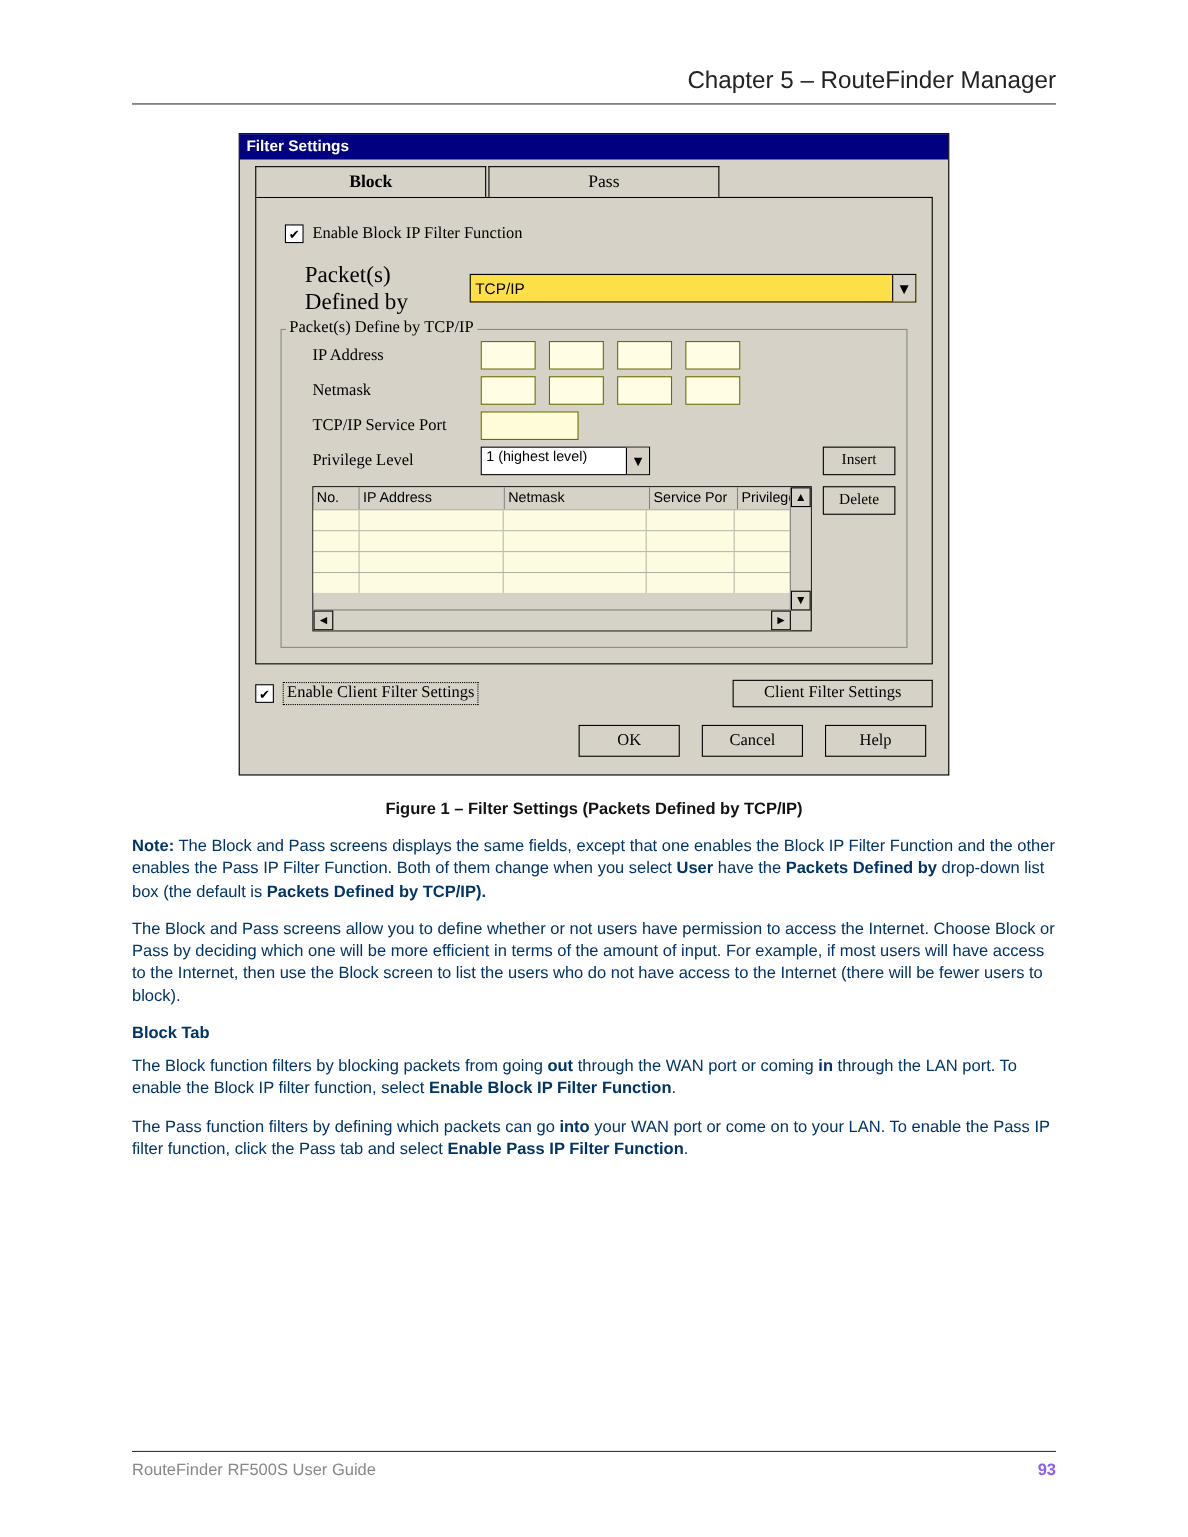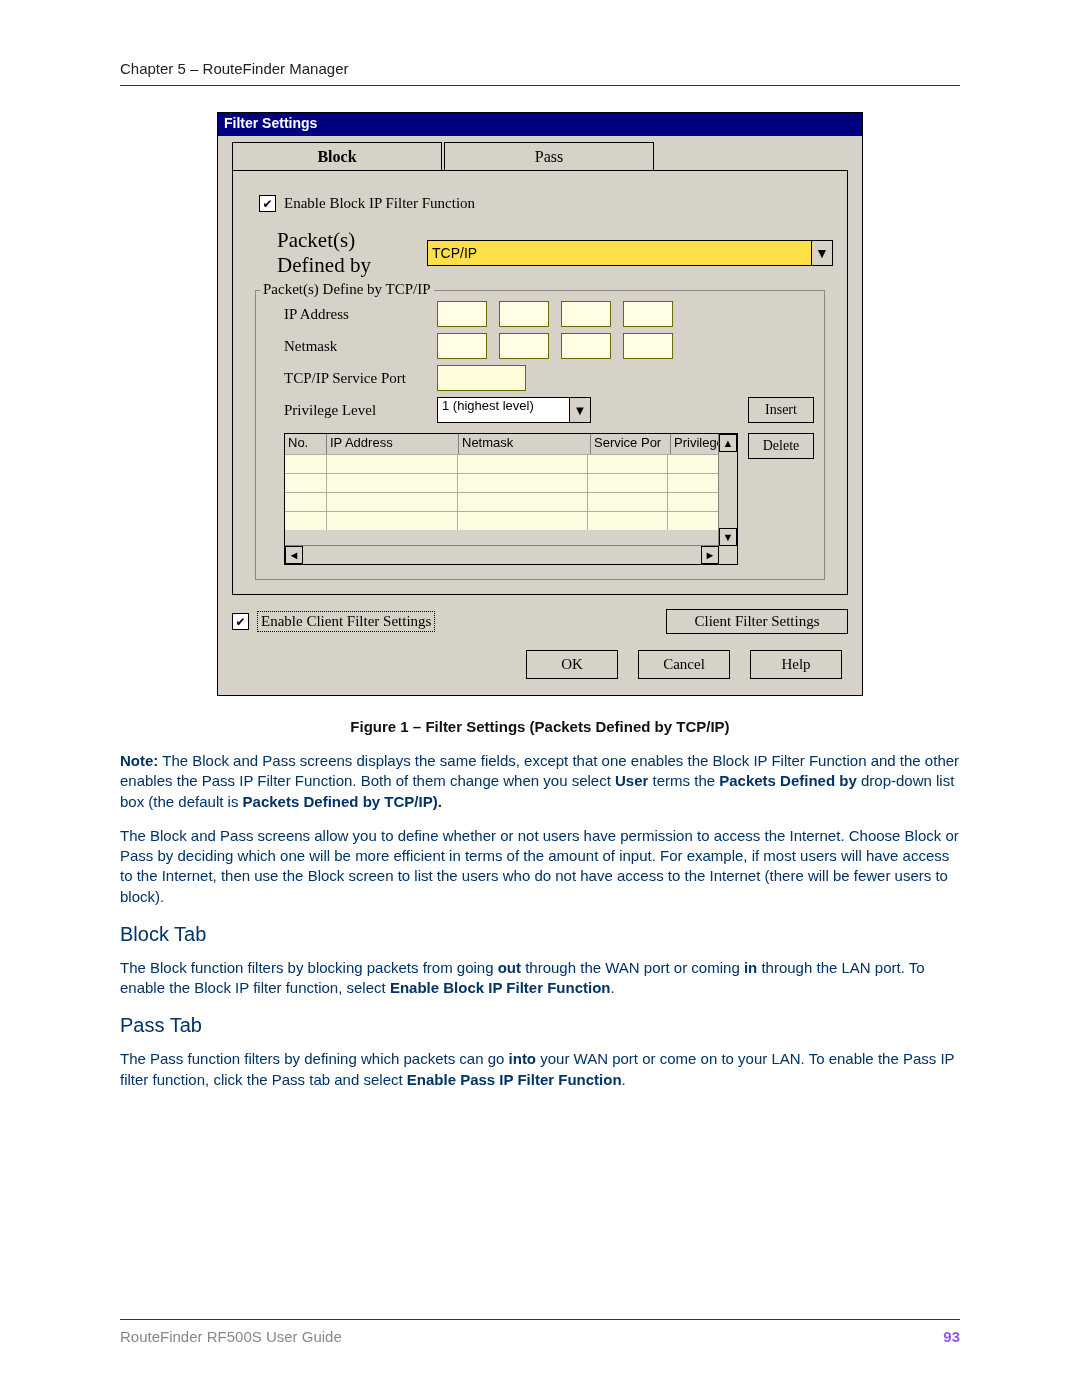--- a/index.html
+++ b/index.html
@@ -1,17 +1,17 @@
 <!DOCTYPE html>
 <html><head>
 <meta charset="utf-8">
 <style>
 html,body{margin:0;padding:0;background:#fff;font-family:Verdana,Geneva,sans-serif;font-size:15px;color:#111}
 .page{width:1080px;height:1397px;margin:0 auto;padding:60px 120px 0 120px;box-sizing:border-box;position:relative}
-.page-header{text-align:left;font-size:15px;color:#222;padding-bottom:8px}
+.page-header{text-align:right;font-size:22px;color:#222;padding-bottom:8px}
 .page-rule{border:none;border-top:1px solid #333;margin:0 0 26px 0}
 .bottom-rule{border:none;border-top:1px solid #333;margin:0}
 .screenshot{width:644px;margin:20px auto 0 auto;background:#d6d2c8;border:1px solid #000;font-family:"MS Sans Serif",Tahoma,Arial,sans-serif;font-size:13px;color:#000}
 .titlebar{height:23px;background:#000080;color:#fff;font-weight:bold;font-size:14px;padding:2px 6px;box-sizing:border-box}
 .tabs-row{display:flex;padding:6px 14px 0 14px;gap:2px}
 .tab{flex:0 0 208px;height:27px;border:1px solid #000;border-bottom:none;background:#d6d2c8;display:flex;align-items:center;justify-content:center;font-family:"Times New Roman",serif;font-size:16px}
 .tab.active{font-weight:bold;background:#d6d2c8}
 .tabs-space{flex:1}
 .panel{margin:0 14px 14px 14px;border-top:1px solid #000;border-left:1px solid #000;border-right:1px solid #000;border-bottom:1px solid #000;padding:16px 14px 14px 14px;min-height:410px;box-sizing:border-box}
 .chk-row{display:flex;align-items:center;gap:8px;margin:8px 0 16px 12px}
@@ -42,21 +42,21 @@
 .hbtn{width:18px;height:100%;background:#d6d2c8;border:1px solid #000;box-sizing:border-box;display:flex;align-items:center;justify-content:center;font-size:11px}
 .side-btns{display:flex;flex-direction:column;gap:8px}
 .lower-bar{margin:10px 14px 0 14px;display:flex;align-items:center;gap:8px}
 .dotted{border:1px dotted #000;padding:1px 3px;font-family:"Times New Roman",serif;font-size:15px}
 .wide-btn{width:180px;height:23px;border:1px solid #000;background:#d6d2c8;font-family:"Times New Roman",serif;font-size:15px;display:flex;align-items:center;justify-content:center}
 .dlg-btns{display:flex;gap:20px;justify-content:flex-end;margin:16px 20px 16px 0}
 .dlg-btn{width:90px;height:27px;border:1px solid #000;background:#d6d2c8;font-family:"Times New Roman",serif;font-size:15px;display:flex;align-items:center;justify-content:center}
 .caption{text-align:center;font-weight:bold;font-size:15px;margin:22px 0 16px 0}
 .body-text{color:#003366;font-size:15px;line-height:1.35}
 .body-text p{margin:10px 0 14px 0}
-.subhead{color:#003366;font-weight:normal;font-size:20px;margin:14px 0 2px 0}
+.subhead{color:#003366;font-weight:bold;font-size:15px;margin:14px 0 2px 0}
 .body-text b{font-weight:bold}
 .footer{position:absolute;left:120px;right:120px;bottom:52px}
 .footer-row{display:flex;justify-content:space-between;color:#888;font-size:15px;padding-top:8px}
 .footer-row .pg{color:#8b5cf6;font-weight:bold}
 </style>
 </head>
 <body>
 
 <div class="page">
   <div class="page-header">Chapter 5 – RouteFinder Manager</div>
@@ -191,30 +191,29 @@
       <div class="dlg-btn">OK</div>
       <div class="dlg-btn">Cancel</div>
       <div class="dlg-btn">Help</div>
     </div>
   </div>
 
   <div class="caption">Figure 1 – Filter Settings (Packets Defined by TCP/IP)</div>
 
   <div class="body-text">
     <p>
-      <b>Note:</b><span> The Block and Pass screens displays the same fields, except that one enables the Block IP Filter Function and the other enables the Pass IP Filter Function. Both of them change when you select </span><b>User</b><span> terms the </span><b>Packets Defined by</b><span> drop-down list box (the default is </span><b>Packets Defined by TCP/IP).</b>
+      <b>Note:</b><span> The Block and Pass screens displays the same fields, except that one enables the Block IP Filter Function and the other enables the Pass IP Filter Function. Both of them change when you select </span><b>User</b><span> have the </span><b>Packets Defined by</b><span> drop-down list box (the default is </span><b>Packets Defined by TCP/IP).</b>
     </p>
     <p>The Block and Pass screens allow you to define whether or not users have permission to access the Internet. Choose Block or Pass by deciding which one will be more efficient in terms of the amount of input. For example, if most users will have access to the Internet, then use the Block screen to list the users who do not have access to the Internet (there will be fewer users to block).</p>
 
     <div class="subhead">Block Tab</div>
     <p>
       <span>The Block function filters by blocking packets from going </span><b>out</b><span> through the WAN port or coming </span><b>in</b><span> through the LAN port.  To enable the Block IP filter function, select </span><b>Enable Block IP Filter Function</b><span>.</span>
     </p>
 
-    <div class="subhead">Pass Tab</div>
     <p>
       <span>The Pass function filters by defining which packets can go </span><b>into</b><span> your WAN port or come on to your LAN. To enable the Pass IP filter function, click the Pass tab and select </span><b>Enable Pass IP Filter Function</b><span>.</span>
     </p>
   </div>
 
   <div class="footer">
     <hr class="bottom-rule">
     <div class="footer-row">
       <span>RouteFinder RF500S User Guide</span>
       <span class="pg">93</span>

